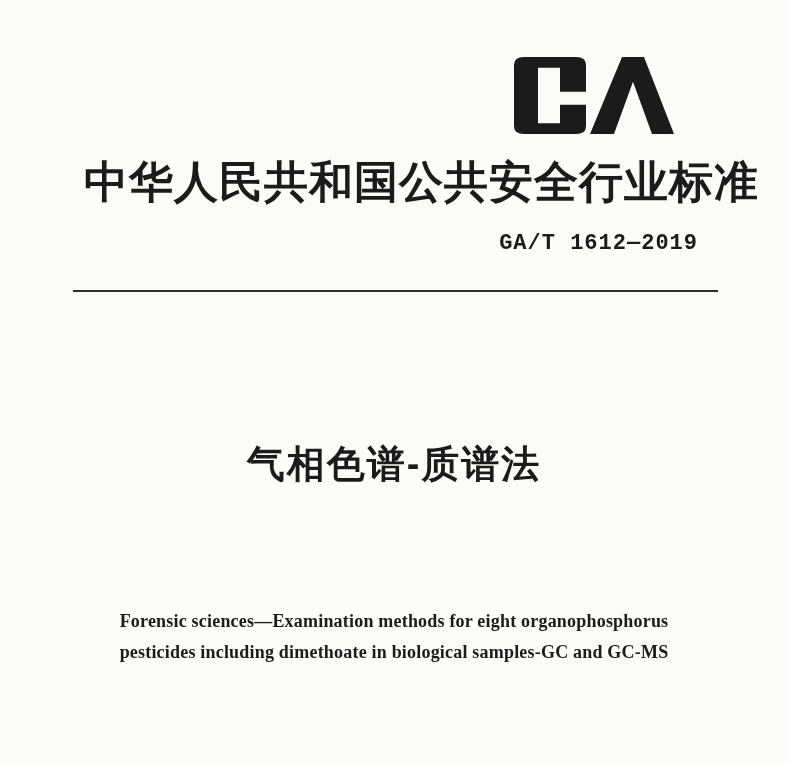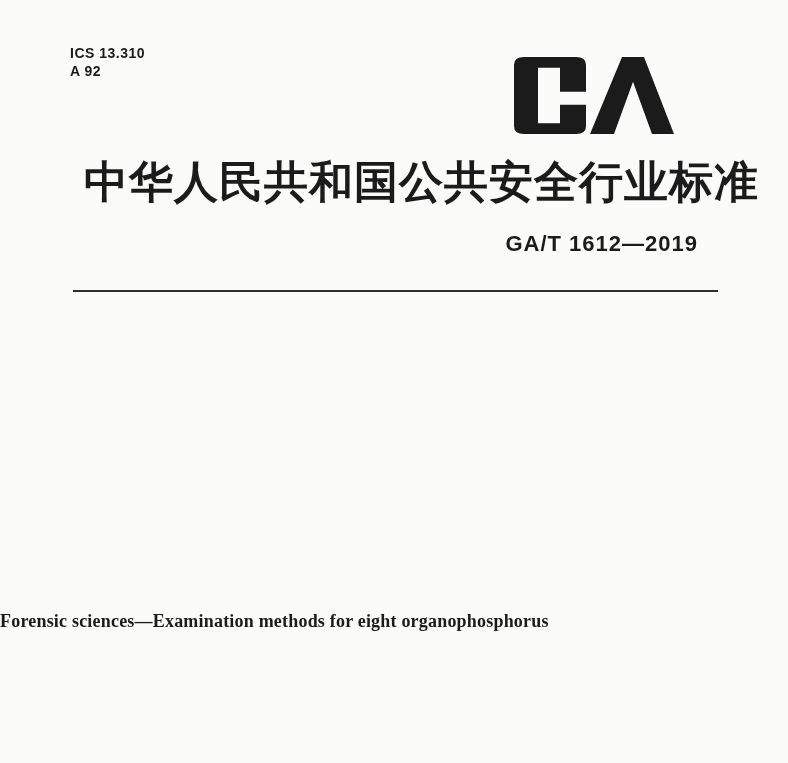--- a/index.html
+++ b/index.html
@@ -48,21 +48,21 @@
     white-space: nowrap;
     text-align: justify;
     text-align-last: justify;
     letter-spacing: 1px;
     color: var(--ink);
   }
   .standard-number {
     position: absolute;
     top: 231px;
     right: 90px;
-    font-family: Liberation Sans, sans-serif;
+    font-family: Liberation Mono, monospace;
     font-size: 22px;
     font-weight: bold;
     letter-spacing: 1px;
     color: var(--ink);
   }
   .rule {
     position: absolute;
     left: 73px;
     top: 290px;
     width: 645px;
@@ -79,52 +79,50 @@
     font-weight: 700;
     line-height: 53px;
     letter-spacing: 2px;
     color: var(--ink);
   }
   .en-title {
     position: absolute;
     top: 606px;
     left: 0;
     width: 100%;
-    text-align: left;
+    text-align: center;
     font-family: "Liberation Serif", serif;
     font-size: 18px;
     font-weight: bold;
     line-height: 31px;
     letter-spacing: 0.2px;
     color: var(--ink);
   }
 </style>
 </head>
 <body>
 
 <div class="page">
 
-  <div class="ics-block">
-    <div>ICS 13.310</div>
-    <div>A 92</div>
-  </div>
 
   <div class="ga-logo" role="img" aria-label="GA">
     <svg viewBox="0 0 160 100" preserveAspectRatio="none" aria-hidden="true">
       <path fill="var(--ink)" fill-rule="evenodd" d="M10,0 H62 Q72,0 72,10 V45 H46 V14 H24 V86 H46 V62 H72 V90 Q72,100 62,100 H10 Q0,100 0,90 V10 Q0,0 10,0 Z"></path>
       <path fill="var(--ink)" d="M108,0 H130 L160,100 H138 L119,32 L100,100 H76 Z"></path>
     </svg>
   </div>
 
   <h1 class="standard-category">中华人民共和国公共安全行业标准</h1>
 
   <div class="standard-number">GA/T 1612—2019</div>
 
   <div class="rule"></div>
 
   <div class="main-title">
+    <div class="title-line">气相色谱-质谱法</div>
   </div>
 
   <div class="en-title">
     <div>Forensic sciences—Examination methods for eight organophosphorus</div>
+    <div>pesticides including dimethoate in biological samples-GC and GC-MS</div>
   </div>
 
 </div>
 
 </body></html>

